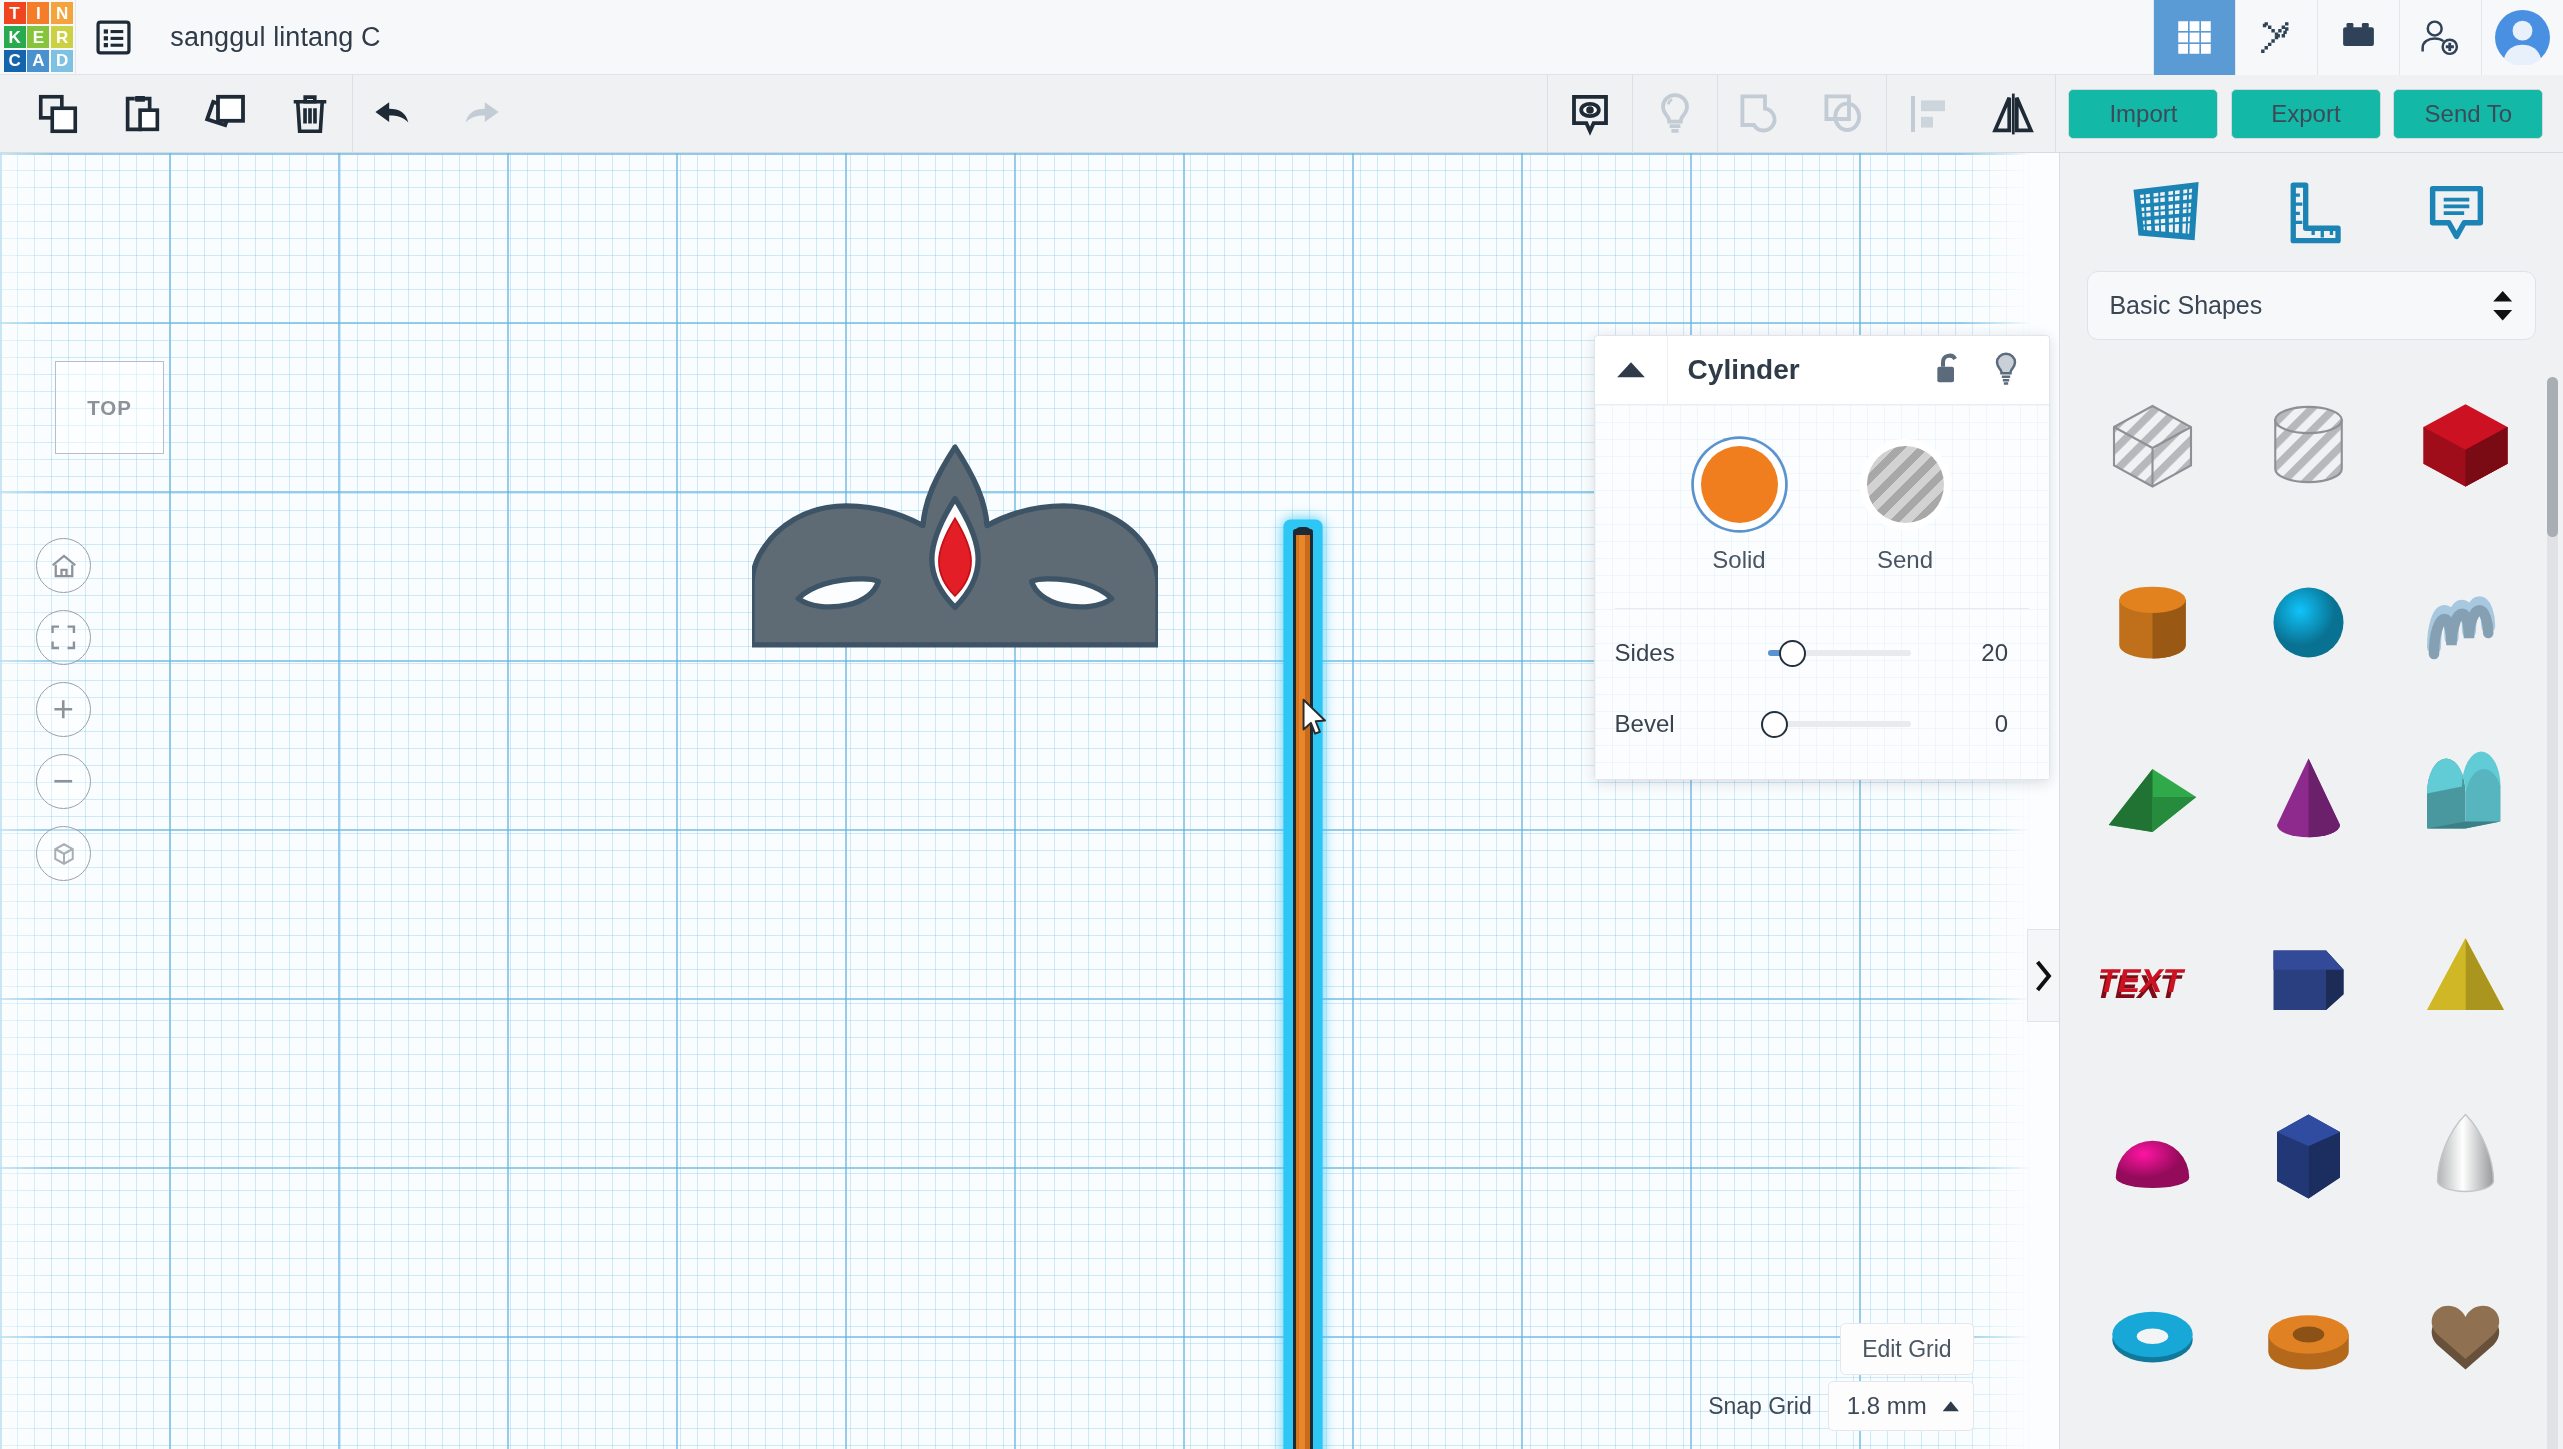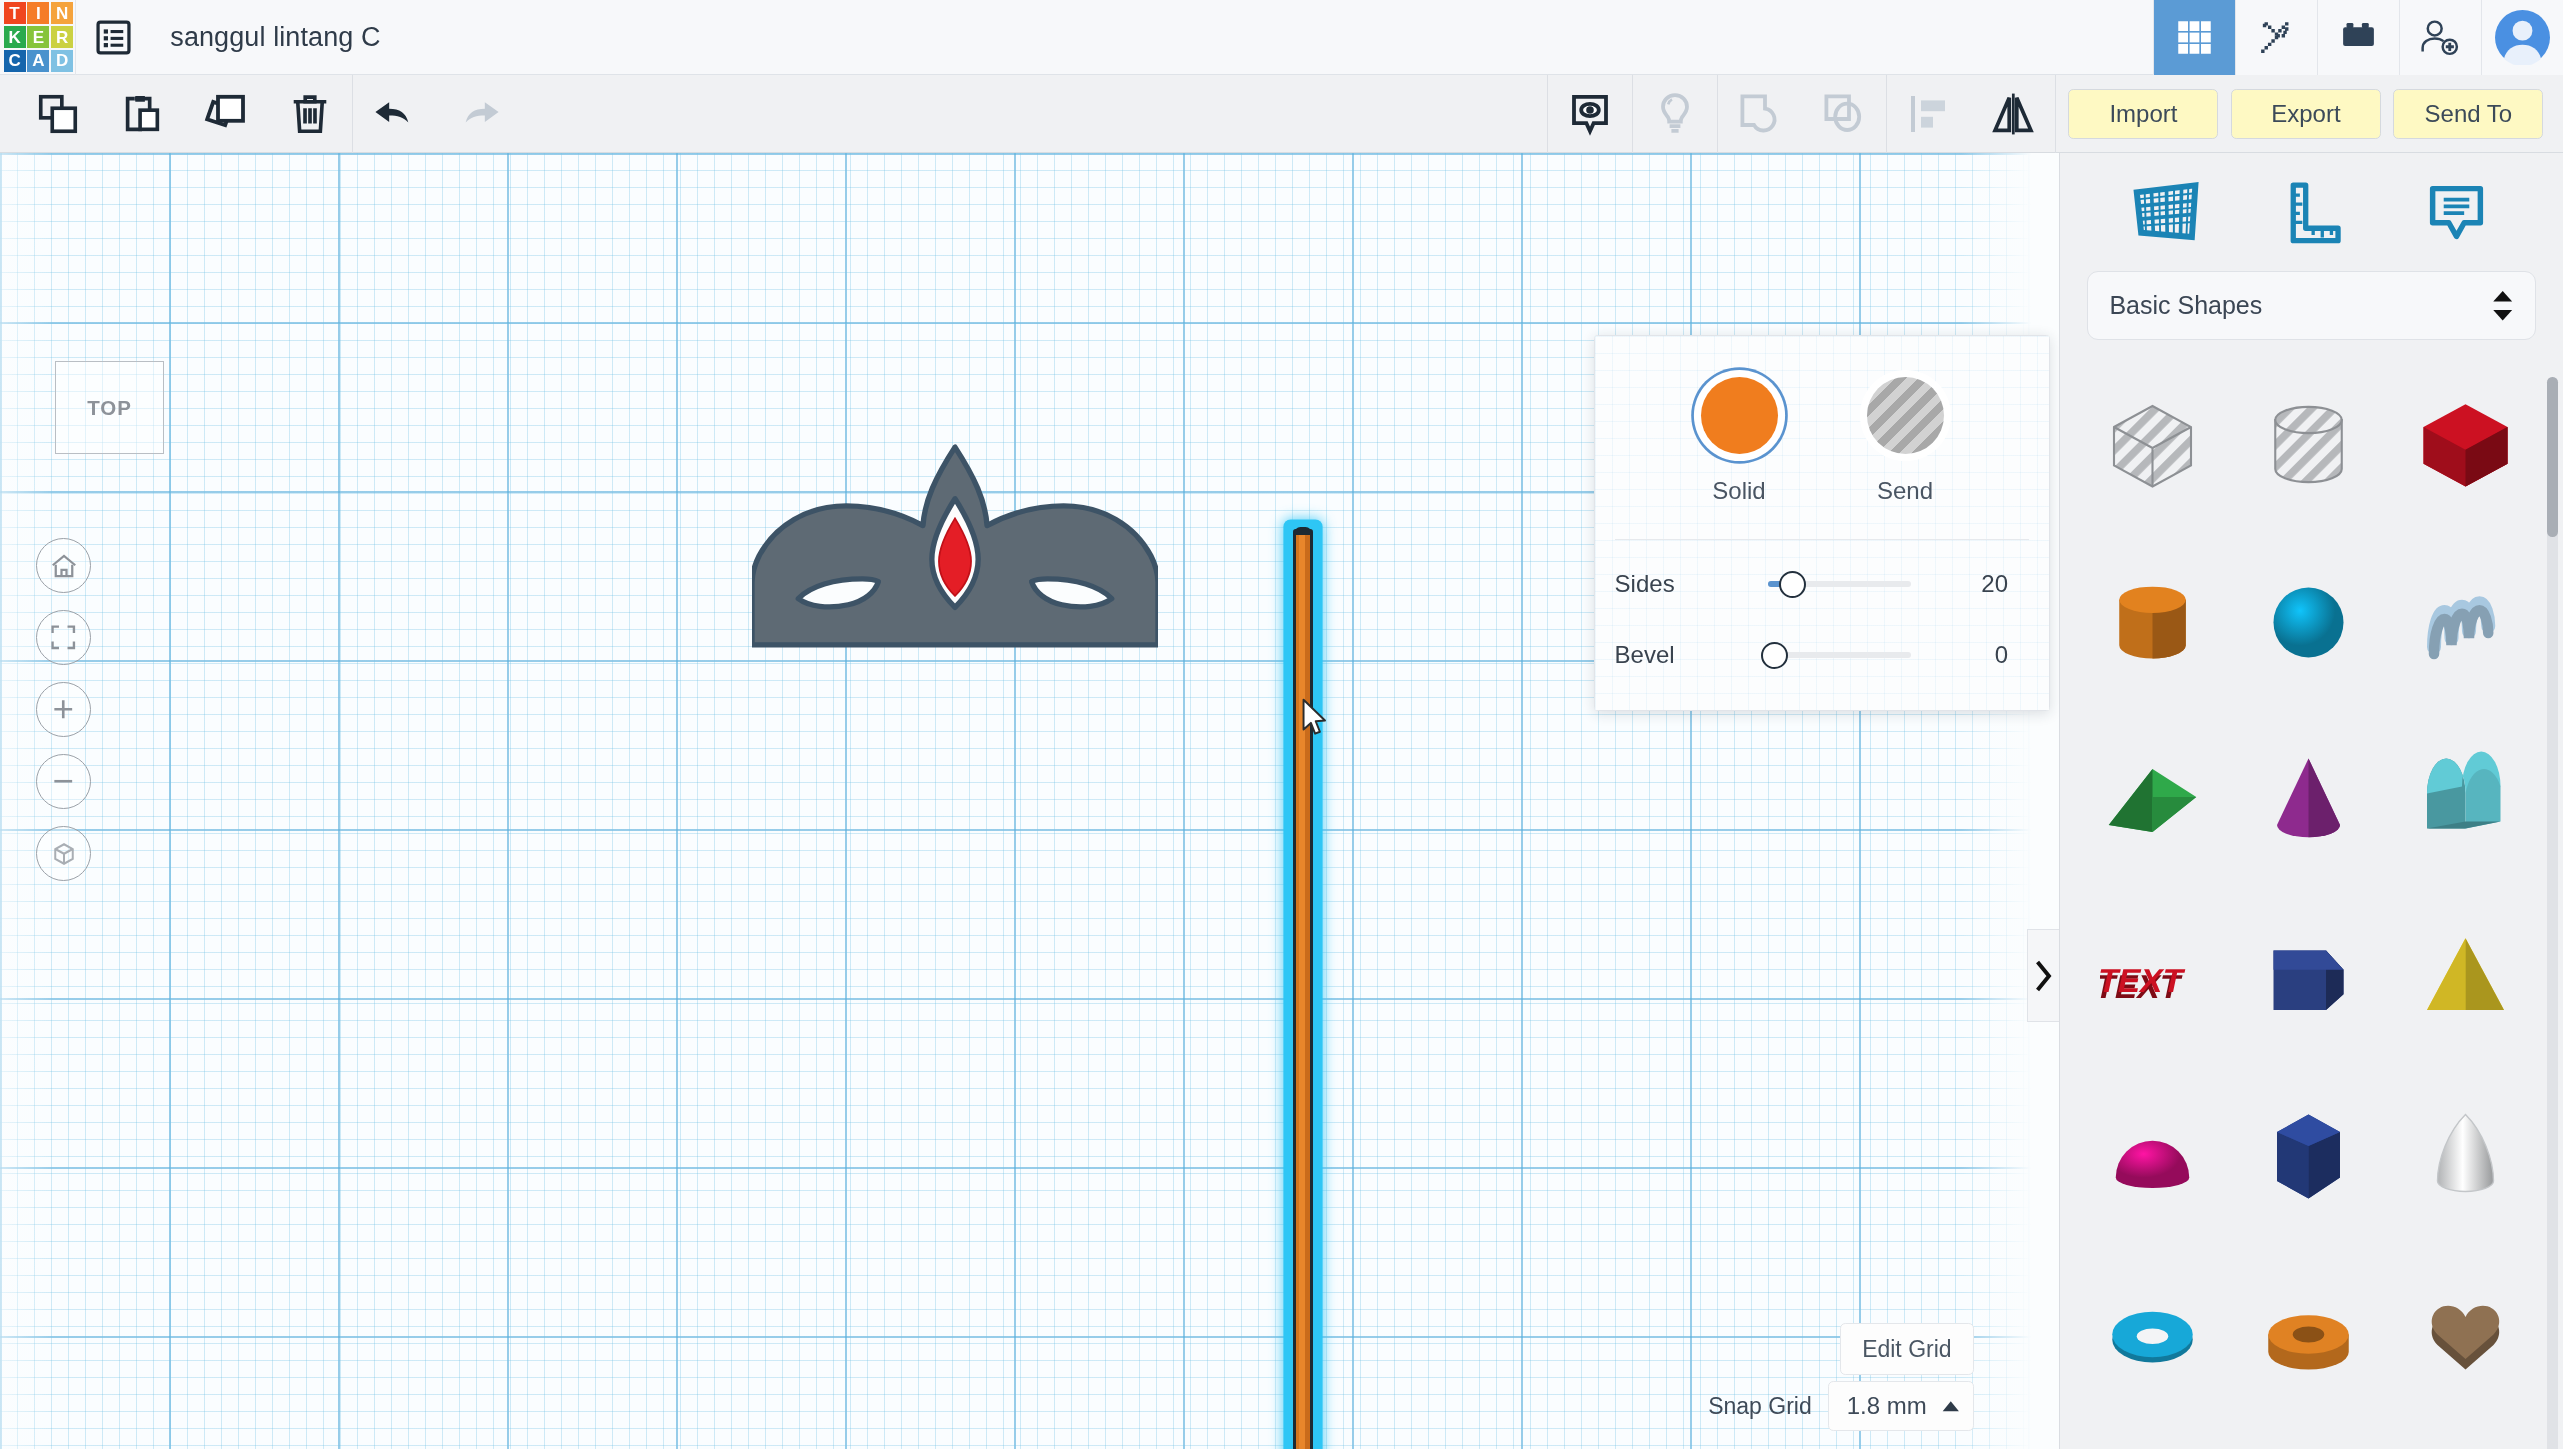--- a/index.html
+++ b/index.html
@@ -51,21 +51,21 @@
     border-bottom: 0.9px solid #d8dce1; flex: none; position: relative;
   }
   .tool {
     width: 84px; height: 78px; display: flex; align-items: center; justify-content: center; cursor: pointer;
   }
   .tool.disabled { cursor: default; }
   .vsep { width: 0.9px; height: 78px; background: #dcdfe4; }
   .spacer { flex: 1; }
   .tbtn {
     height: 50px; min-width: 150px; padding: 0 23px; margin-left: 12.5px;
-    border: 0.9px solid #d5d9de; border-radius: 5.3px; background: #fef9c3;
+    border: 0.9px solid #d5d9de; border-radius: 5.3px; background: #14b8a6;
     font-size: 24px; color: #3c4a59; display: flex; align-items: center; justify-content: center;
     cursor: pointer; font-family: "Liberation Sans", sans-serif;
   }
   .tbtn:last-child { margin-right: 19.6px; }
 
   
   .body { flex: 1; display: flex; position: relative; min-height: 0; }
 
   
   .canvas { position: relative; flex: 1; overflow: hidden; background: #fbfdfe; }
@@ -453,20 +453,42 @@
         <span class="snaplabel">Snap Grid</span>
         <div class="snapsel">
           <span>1.8 mm</span>
           <svg width="19.6" height="12.5" viewBox="0 0 12 8">
             <path d="M6 0.8 11.2 7.2H0.8z" fill="#2f3b49"></path>
           </svg>
         </div>
       </div>
 
       <div class="inspector">
+        <div class="insp-head">
+          <div class="insp-collapse">
+            <svg width="30" height="19.6" viewBox="0 0 18 11">
+              <path d="M9 1 17.3 10H0.7z" fill="#2f3b49"></path>
+            </svg>
+          </div>
+          <div class="insp-title">Cylinder</div>
+          <div class="insp-head-icons">
+            <div>
+              <svg width="30" height="34" viewBox="0 0 18 20">
+                <path d="M5.4 8.6V5.8a3.9 3.9 0 0 1 7.3-1.8" fill="none" stroke="#5b6b7c" stroke-width="2.4"></path>
+                <rect x="2" y="8.6" width="10" height="9.4" rx="1.2" fill="#5b6b7c"></rect>
+              </svg>
+            </div>
+            <div>
+              <svg width="30" height="36" viewBox="0 0 18 21">
+                <path d="M9 1.4c-3.1 0-5.4 2.3-5.4 5.1 0 2.2 1.4 3.4 2.2 4.6.4.7.5 1.3.5 1.9h5.4c0-.6.1-1.2.5-1.9.8-1.2 2.2-2.4 2.2-4.6 0-2.8-2.3-5.1-5.4-5.1z" fill="#c9d0d8" stroke="#5b6b7c" stroke-width="1.5"></path>
+                <path d="M6.5 15.2h5M7.1 17.3h3.8M7.7 19.2h2.6" stroke="#5b6b7c" stroke-width="1.5"></path>
+              </svg>
+            </div>
+          </div>
+        </div>
         <div class="insp-body">
           <div class="swatch-row" id="swatchRow">
               <div class="swatch">
                 <div class="swatch-circle sel" style="background: rgb(240, 125, 30);"></div>
                 <div class="swatch-label">Solid</div>
               </div>
               <div class="swatch">
                 <div class="swatch-circle" style="background: repeating-linear-gradient(-45deg, rgb(168, 168, 168) 0px, rgb(168, 168, 168) 8px, rgb(210, 210, 210) 8px, rgb(210, 210, 210) 16px);"></div>
                 <div class="swatch-label">Send</div>
               </div>

